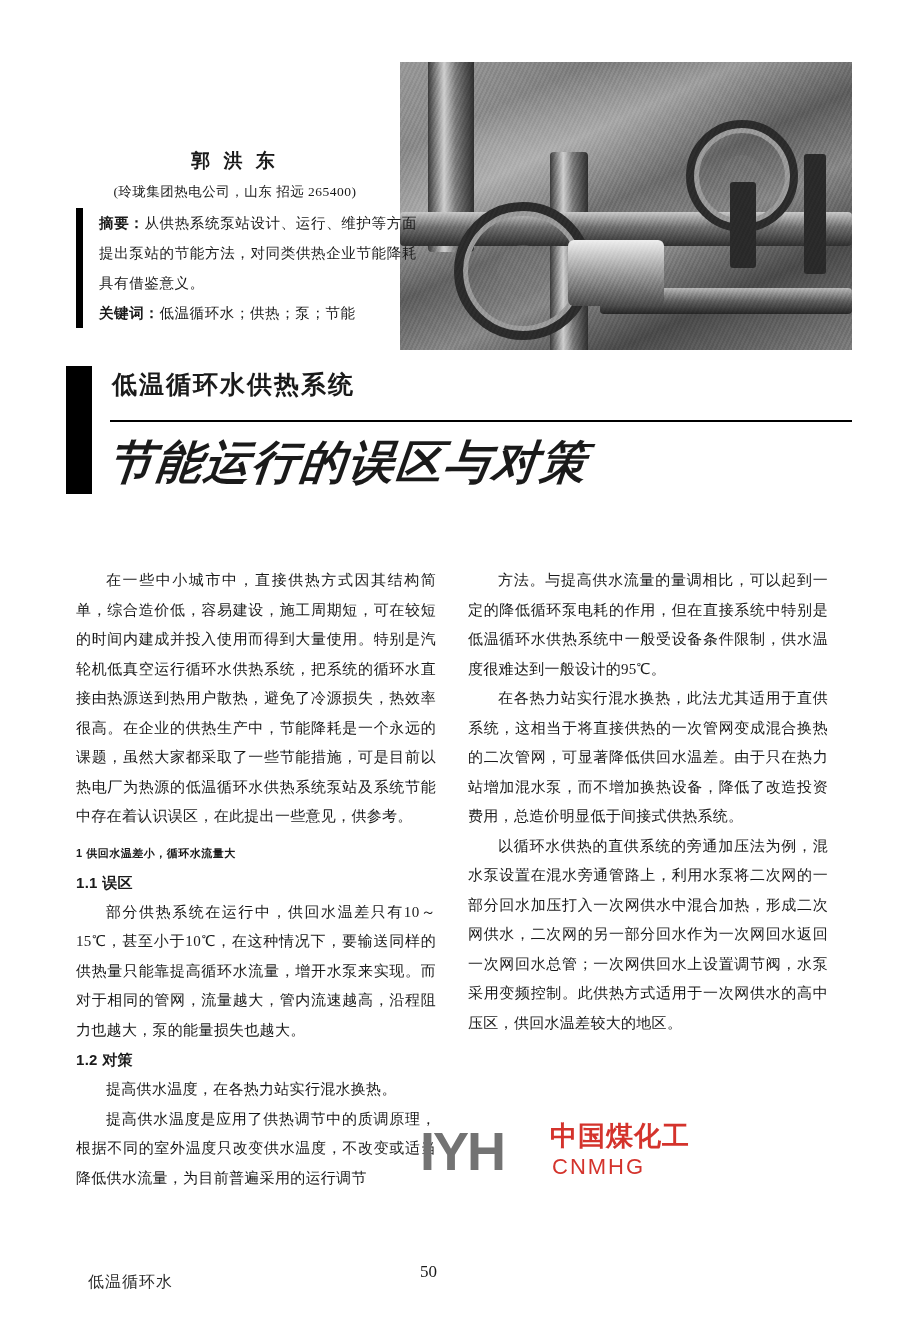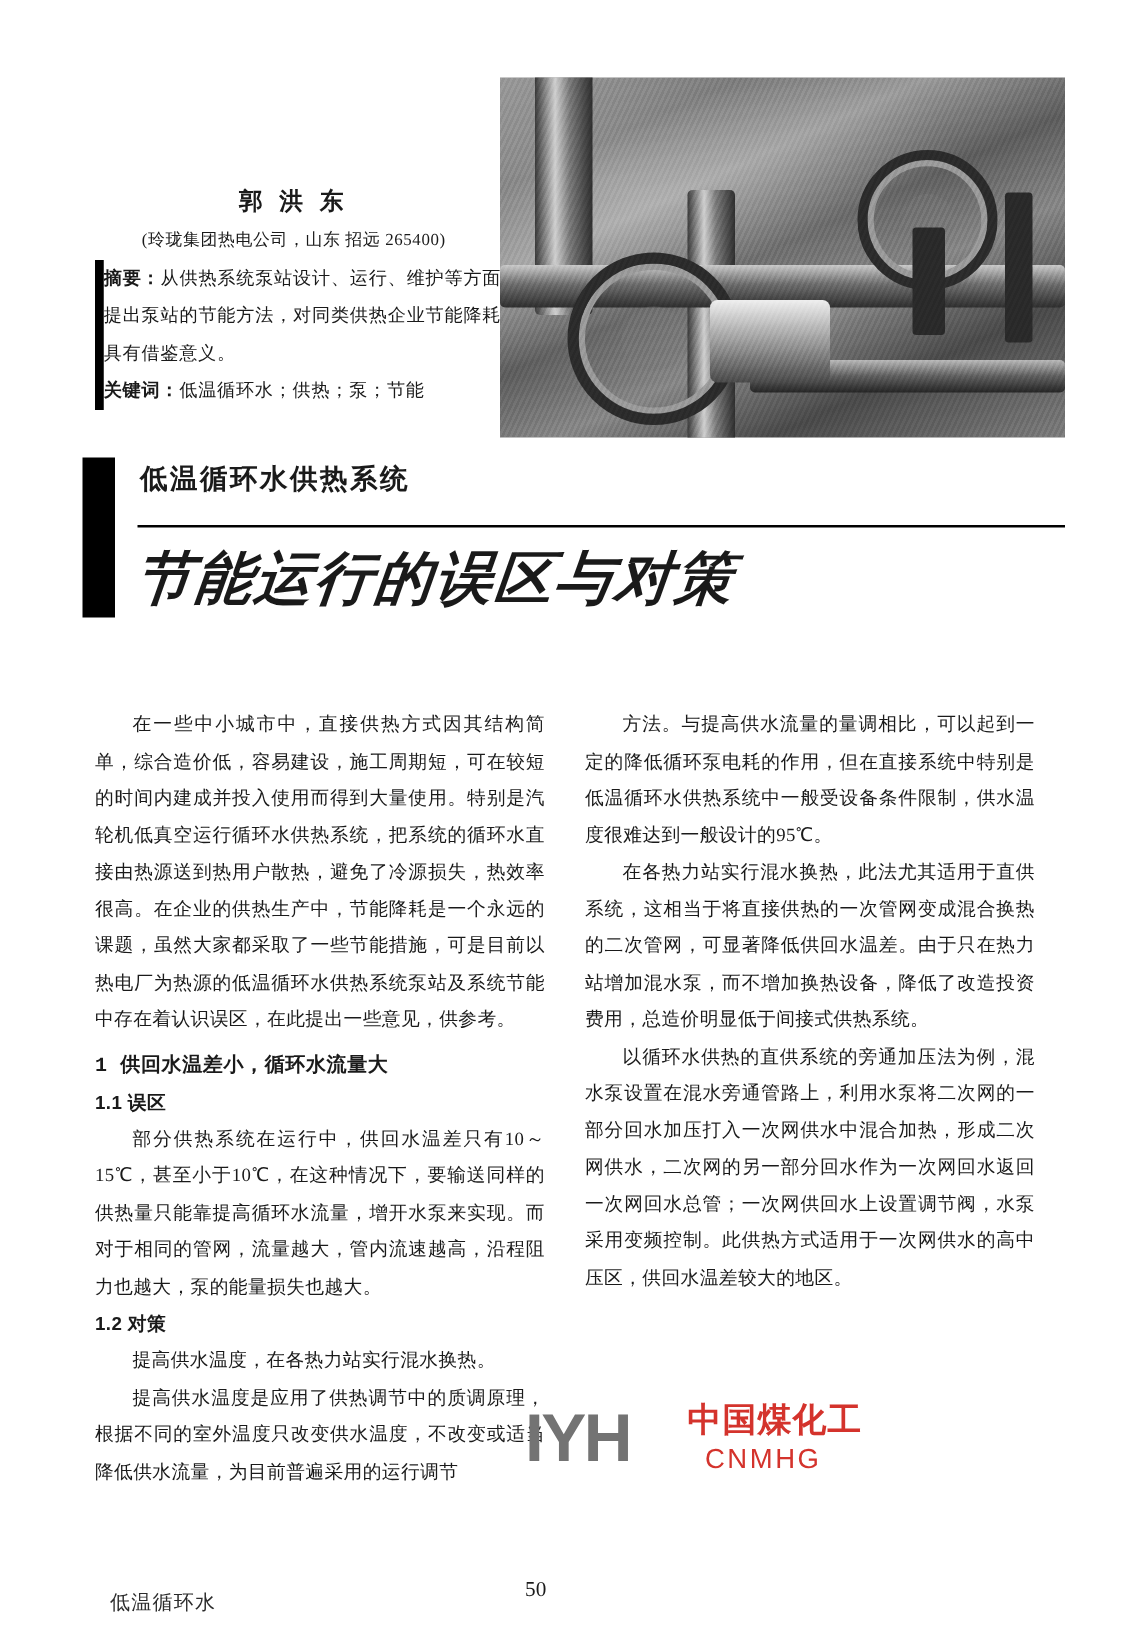--- a/index.html
+++ b/index.html
@@ -92,20 +92,21 @@
     margin-top: 9px;
     font-size: 13.5px;
     letter-spacing: 0.5px;
   }
 
   .abstract-wrap {
     position: absolute;
     left: 76px;
     top: 208px;
     width: 318px;
+    padding-left: 16px;
     border-left: 7px solid #000;
   }
   .abstract-line {
     font-size: 14.5px;
     line-height: 30px;
     letter-spacing: 0.6px;
     text-align: justify;
   }
   .abstract-line b { font-weight: bold; }
 
@@ -117,21 +118,21 @@
     width: 26px;
     height: 128px;
     background: #000;
   }
   .title-1 {
     position: absolute;
     left: 112px;
     top: 368px;
     font-family: Liberation Sans, sans-serif;
     font-weight: bold;
-    font-size: 22px;
+    font-size: 25px;
     letter-spacing: 2px;
   }
   .title-rule {
     position: absolute;
     left: 110px;
     top: 420px;
     width: 742px;
     height: 2px;
     background: #000;
   }
@@ -155,22 +156,22 @@
     font-size: 15px;
     line-height: 29.5px;
     text-align: justify;
     letter-spacing: 0.3px;
   }
   .col.left { left: 76px; }
   .col.right { left: 468px; }
   .col p { margin: 0; text-indent: 2em; }
   .col h3 {
     margin: 6px 0 0 0;
-    font-family: Liberation Mono, monospace;
-    font-size: 16px;
+    font-family: Liberation Sans, sans-serif;
+    font-size: 11px;
     font-weight: bold;
     line-height: 30px;
     letter-spacing: 0.5px;
   }
   .col h4 {
     margin: 0;
     font-family: "Liberation Sans", sans-serif;
     font-size: 15px;
     font-weight: bold;
     line-height: 30px;
@@ -198,21 +199,21 @@
     position: absolute;
     left: 130px; top: 0px;
     font-family: "Liberation Sans", sans-serif;
     font-weight: bold;
     font-size: 27px;
     color: #d4332c;
     letter-spacing: 1px;
   }
   .wm-cnmhg {
     position: absolute;
-    left: 144px; top: 36px;
+    left: 132px; top: 36px;
     font-family: "Liberation Sans", sans-serif;
     font-size: 22px;
     color: #d4332c;
     letter-spacing: 2px;
   }
 
   
   .footer-left {
     position: absolute;
     left: 88px;

